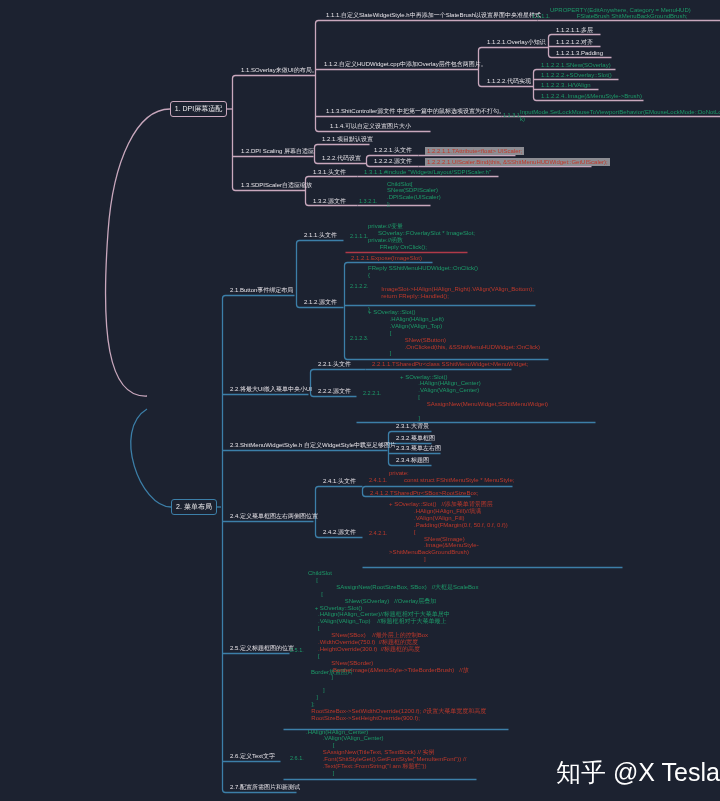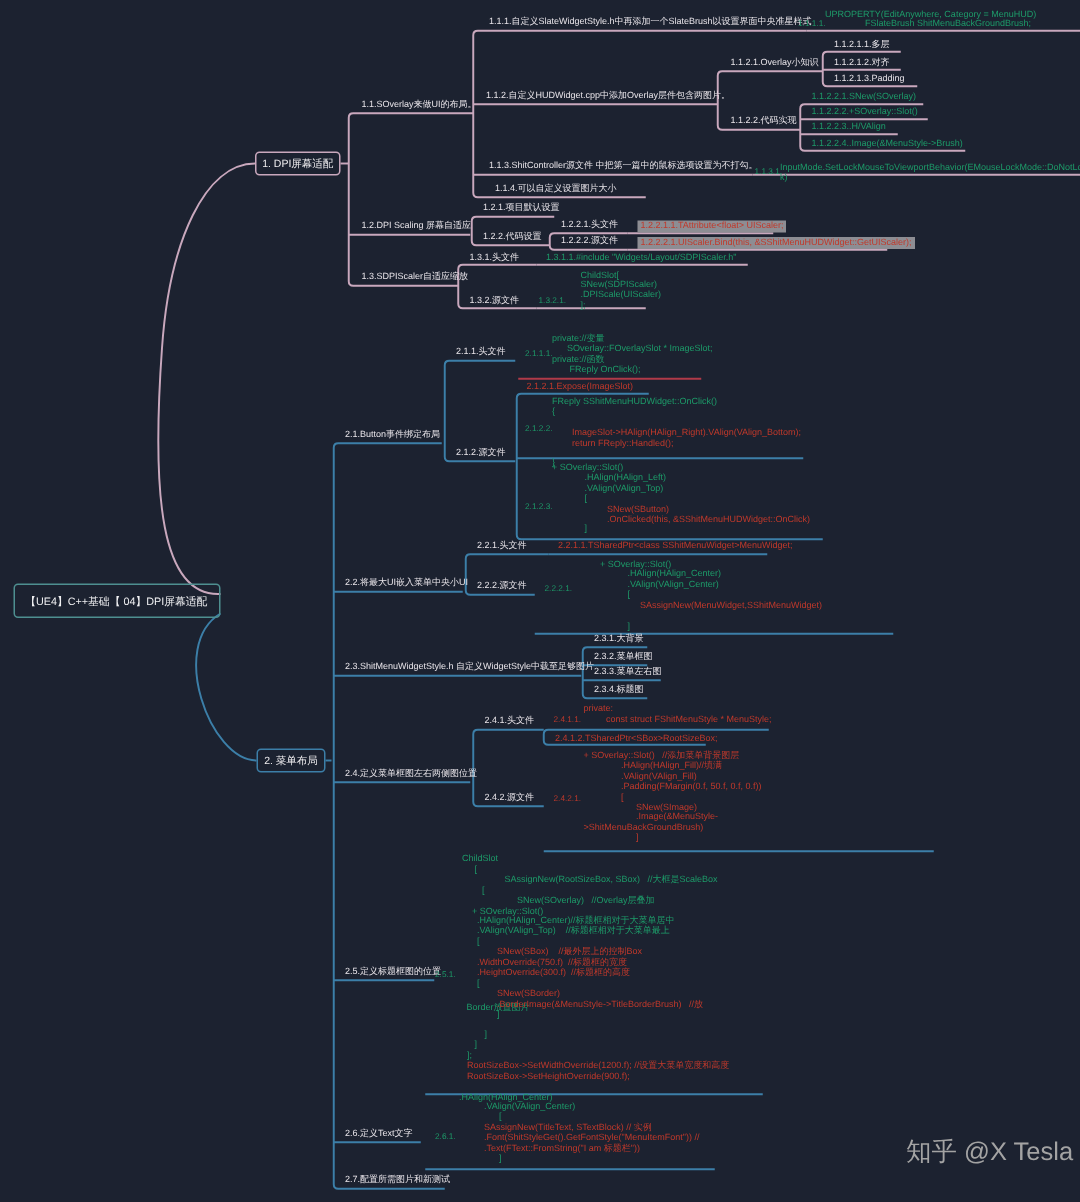--- a/index.html
+++ b/index.html
@@ -5,21 +5,21 @@
 <style>
   html,body{margin:0;padding:0;background:#1c2230;width:720px;height:801px;overflow:hidden;}
   #stage{position:relative;width:720px;height:801px;background:#1c2230;
          font-family:"Liberation Sans",sans-serif;}
   svg#wires{position:absolute;left:0;top:0;width:720px;height:801px;overflow:visible;}
   .wire{fill:none;stroke-width:1.3;stroke-linecap:butt;}
   .nbox{position:absolute;box-sizing:border-box;border-radius:3px;white-space:nowrap;
         display:flex;align-items:center;justify-content:center;}
   .lbl{position:absolute;white-space:nowrap;line-height:7px;}
   .code{position:absolute;white-space:pre;line-height:6.9px;}
-  .wm{position:absolute;color:#a3a3a3;font-size:17px;margin-left:48px;}
+  .wm{position:absolute;color:#ffffff;font-size:25px;}
 </style>
 </head>
 <body>
 
 <div id="stage">
 <svg id="wires" xmlns="http://www.w3.org/2000/svg">
   <path class="wire" d="M147 396 C 107 398 101 330 108 232 C 113 160 137 109 170 109" stroke="#c9a8bd"></path>
   <path class="wire" d="M147 409 C 112 430 140 507 171 507" stroke="#3c7fa8"></path>
   <path class="wire" d="M315.5 75.5 H235.5 Q232.5 75.5 232.5 78.5 V187.5 Q232.5 190.5 235.5 190.5 H305.5 M232.5 156.5 H313.5" stroke="#c9a8bd"></path>
   <path class="wire" d="M537.5 20.5 H318.5 Q315.5 20.5 315.5 23.5 V128.5 Q315.5 131.5 318.5 131.5 H430.5 M315.5 69.5 H478.5 M315.5 116.5 H501.5" stroke="#c9a8bd"></path>
@@ -45,23 +45,20 @@
   <path class="wire" d="M431.5 431.5 H391.5 Q388.5 431.5 388.5 434.5 V462.5 Q388.5 465.5 391.5 465.5 H431.5 M388.5 443.5 H431.5 M388.5 453.5 H440.5" stroke="#3c7fa8"></path>
   <path class="wire" d="M362.5 486.5 H318.5 Q315.5 486.5 315.5 489.5 V534.5 Q315.5 537.5 318.5 537.5 H362.5" stroke="#3c7fa8"></path>
   <path class="wire" d="M512.5 486.5 H365.5 Q362.5 486.5 362.5 489.5 V493.5 Q362.5 496.5 365.5 496.5 H470.5" stroke="#3c7fa8"></path>
   <path class="wire" d="M362.5 567.5 H622.5" stroke="#3c7fa8"></path>
   <path class="wire" d="M283.5 729.5 H508.5" stroke="#3c7fa8"></path>
   <path class="wire" d="M283.5 779.5 H476.5" stroke="#3c7fa8"></path>
   <path class="wire" d="M227 109 H232" stroke="#c9a8bd"></path>
   <path class="wire" d="M217 507 H221" stroke="#3c7fa8"></path>
 </svg>
 
-<div class="nbox" style="left:8.5px;top:389px;width:138px;height:23px;border:1px solid #4e8f90;">
-  <span style="font-size:7.2px;color:#f0f0f2;">【UE4】C++基础【 04】DPI屏幕适配</span>
-</div>
 
 <div class="nbox" style="left:170px;top:101px;width:57px;height:16px;border:1px solid #c9a8bd;">
   <span style="font-size:7px;color:#f0eef0;">1. DPI屏幕适配</span>
 </div>
 
 <div class="nbox" style="left:171px;top:499px;width:46px;height:16px;border:1px solid #3c7fa8;">
   <span style="font-size:7px;color:#f0eef0;">2. 菜单布局</span>
 </div>
 
   <div class="lbl" style="left:241px;top:66.5px;font-size:6px;color:#e9e5ea;">1.1.SOverlay来做UI的布局。</div>

